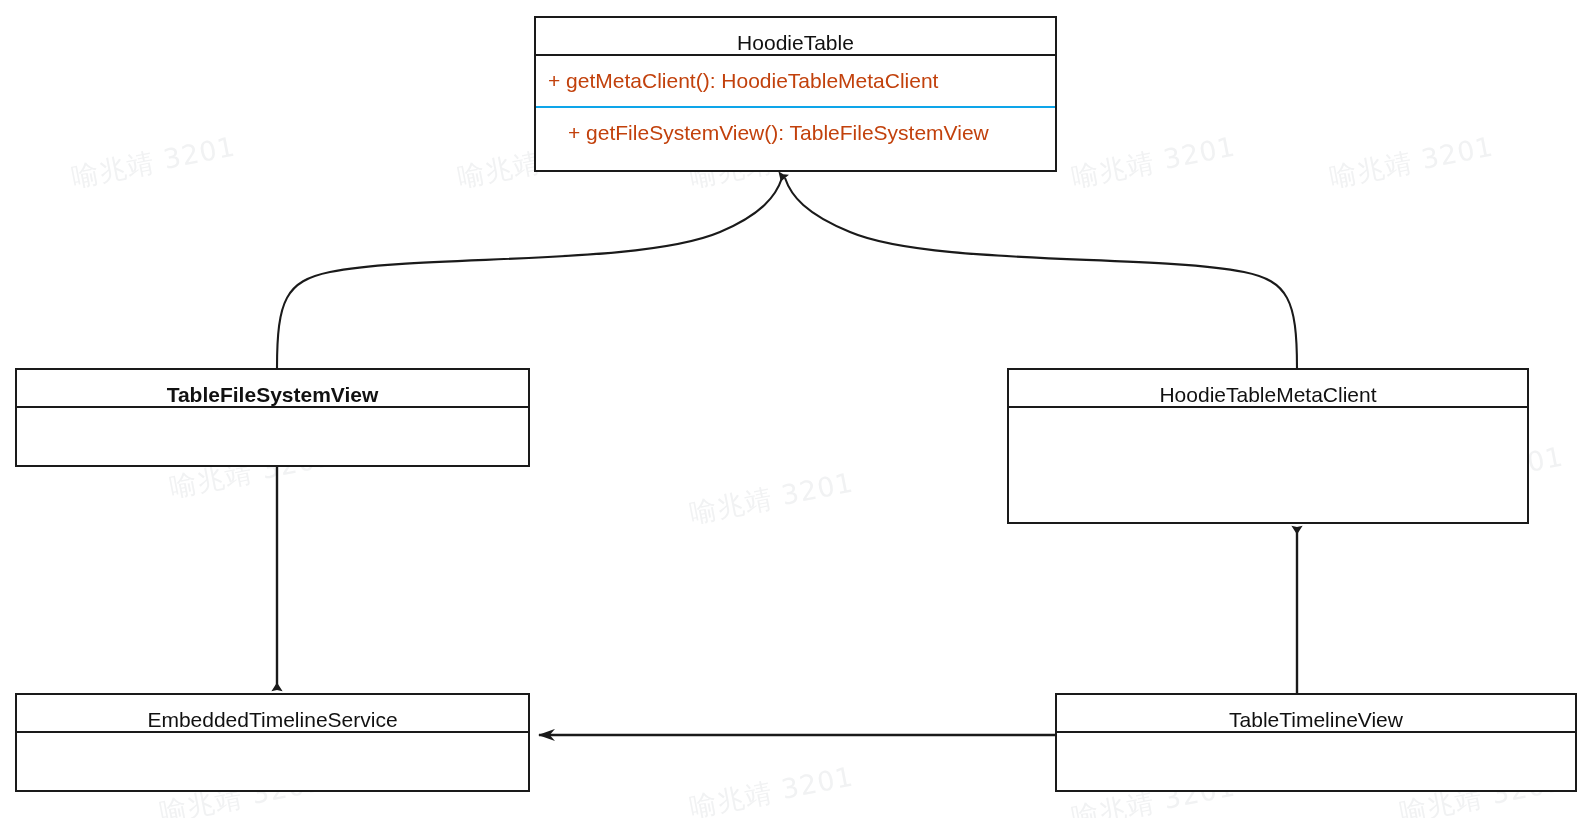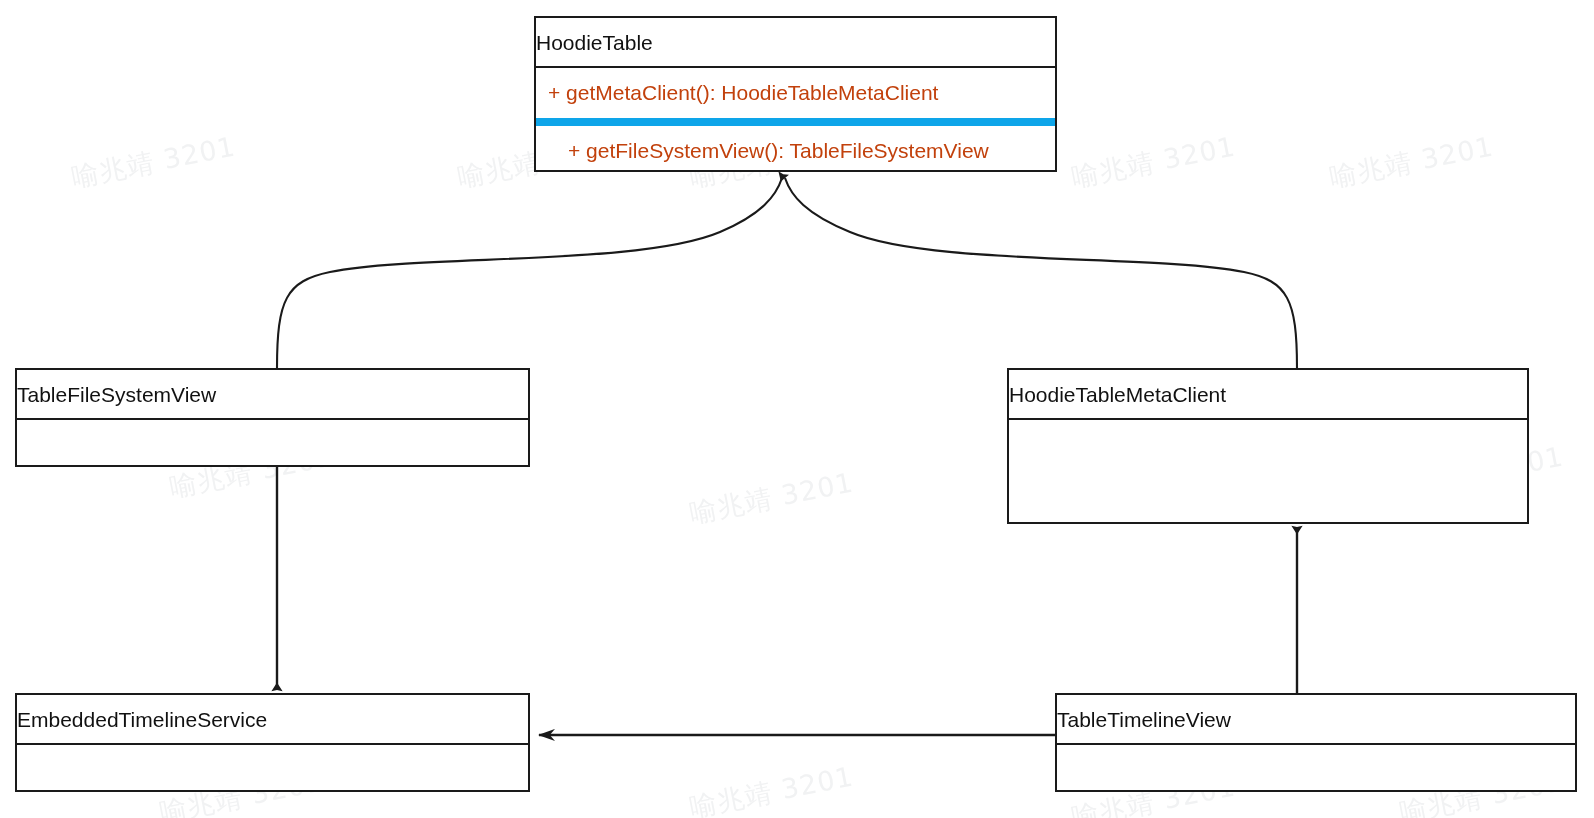--- a/index.html
+++ b/index.html
@@ -51,22 +51,23 @@
   
   .uml-class {
     position: absolute;
     box-sizing: border-box;
     background: #ffffff;
     border: 2px solid #1a1a1a;
     z-index: 3;
   }
   .uml-header {
     box-sizing: border-box;
-    height: 50px;
+    height: 38px;
     line-height: 50px;
+    text-align: center;
     font-size: 21px;
     color: #111111;
     border-bottom: 2px solid #1a1a1a;
     white-space: nowrap;
     overflow: hidden;
   }
   .uml-members {
     box-sizing: border-box;
     padding: 0;
   }
@@ -74,21 +75,21 @@
     box-sizing: border-box;
     height: 50px;
     line-height: 50px;
     font-size: 21px;
     color: #c2410c;
     padding-left: 12px;
     white-space: nowrap;
     overflow: hidden;
   }
   .uml-member + .uml-member {
-    border-top: 8px solid #0ea5e9;
+    border-top: 2px solid #0ea5e9;
     padding-left: 32px;
   }
   .uml-members.empty {
     height: 48px;
   }
 </style>
 </head>
 <body>
 
 <div id="canvas">
@@ -152,21 +153,21 @@
   </svg>
 
   <div class="uml-class" style="left:534px; top:16px; width:523px; height:156px;">
     <div class="uml-header">HoodieTable</div>
     <div class="uml-members">
       <div class="uml-member">+ getMetaClient(): HoodieTableMetaClient</div>
       <div class="uml-member">+ getFileSystemView(): TableFileSystemView</div>
     </div>
   </div>
 
-  <div class="uml-class" style="left:15px; top:368px; width:515px; height:99px;">
+  <div class="uml-class" style="left:15px; top:368px; width:515px; height:99px;font-weight:bold;">
     <div class="uml-header">TableFileSystemView</div>
     <div class="uml-members empty"></div>
   </div>
 
   <div class="uml-class" style="left:1007px; top:368px; width:522px; height:156px;">
     <div class="uml-header">HoodieTableMetaClient</div>
     <div class="uml-members">
     </div>
   </div>
 

